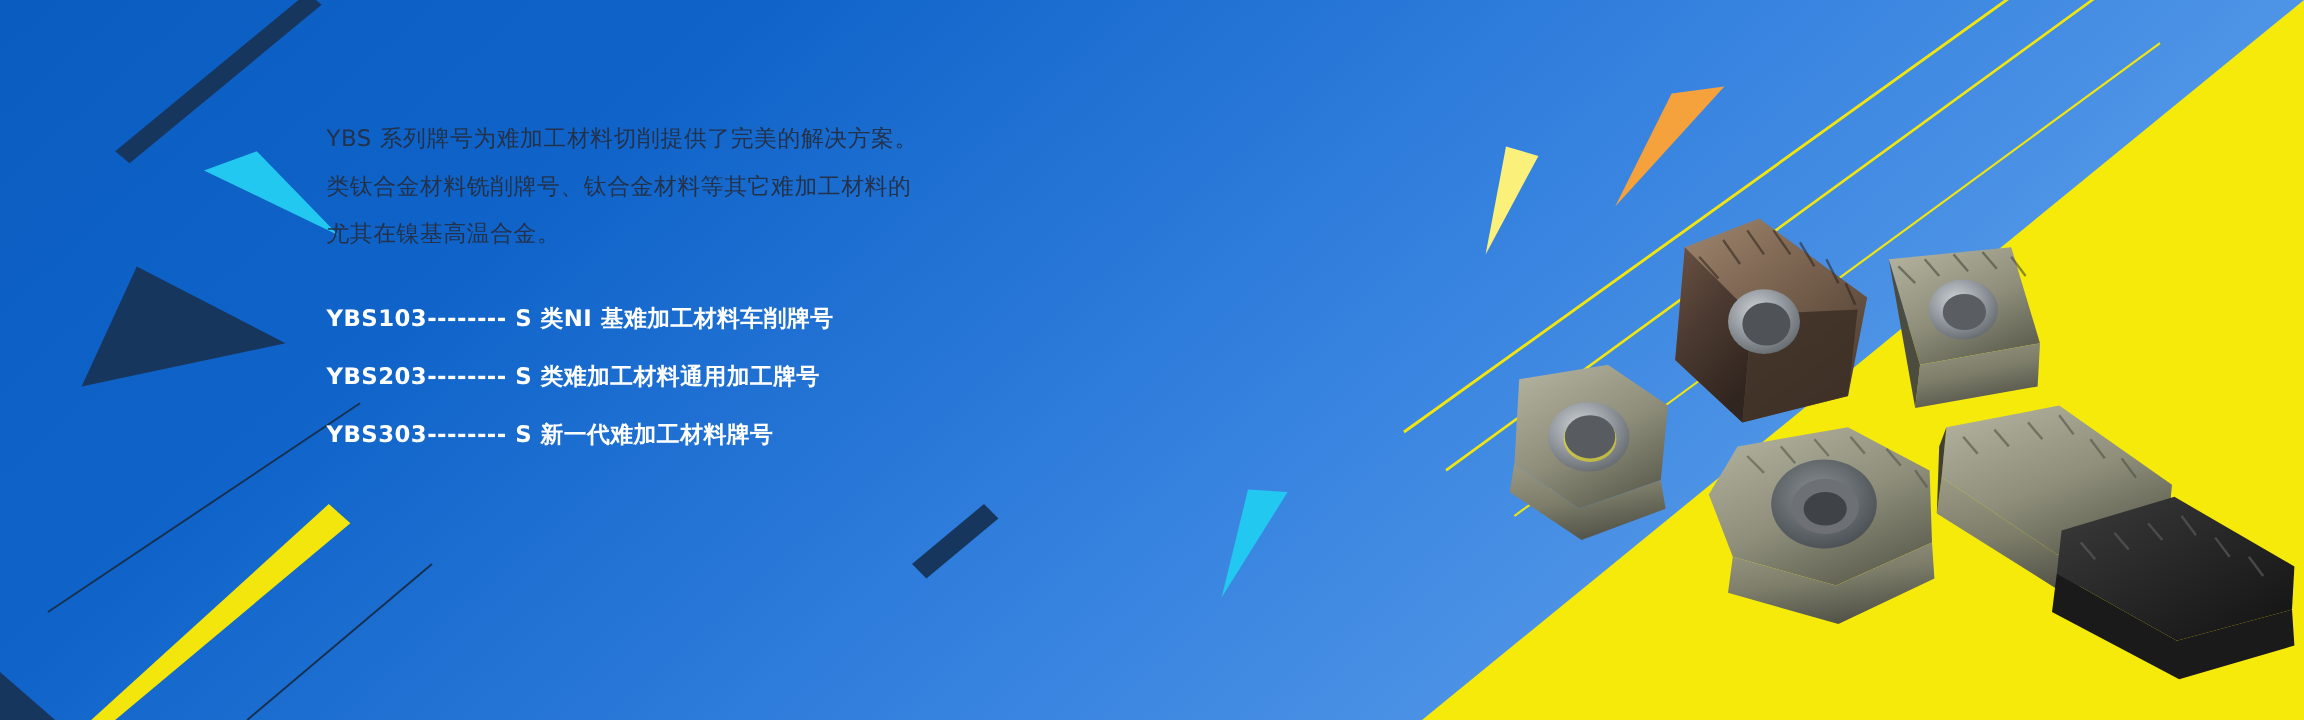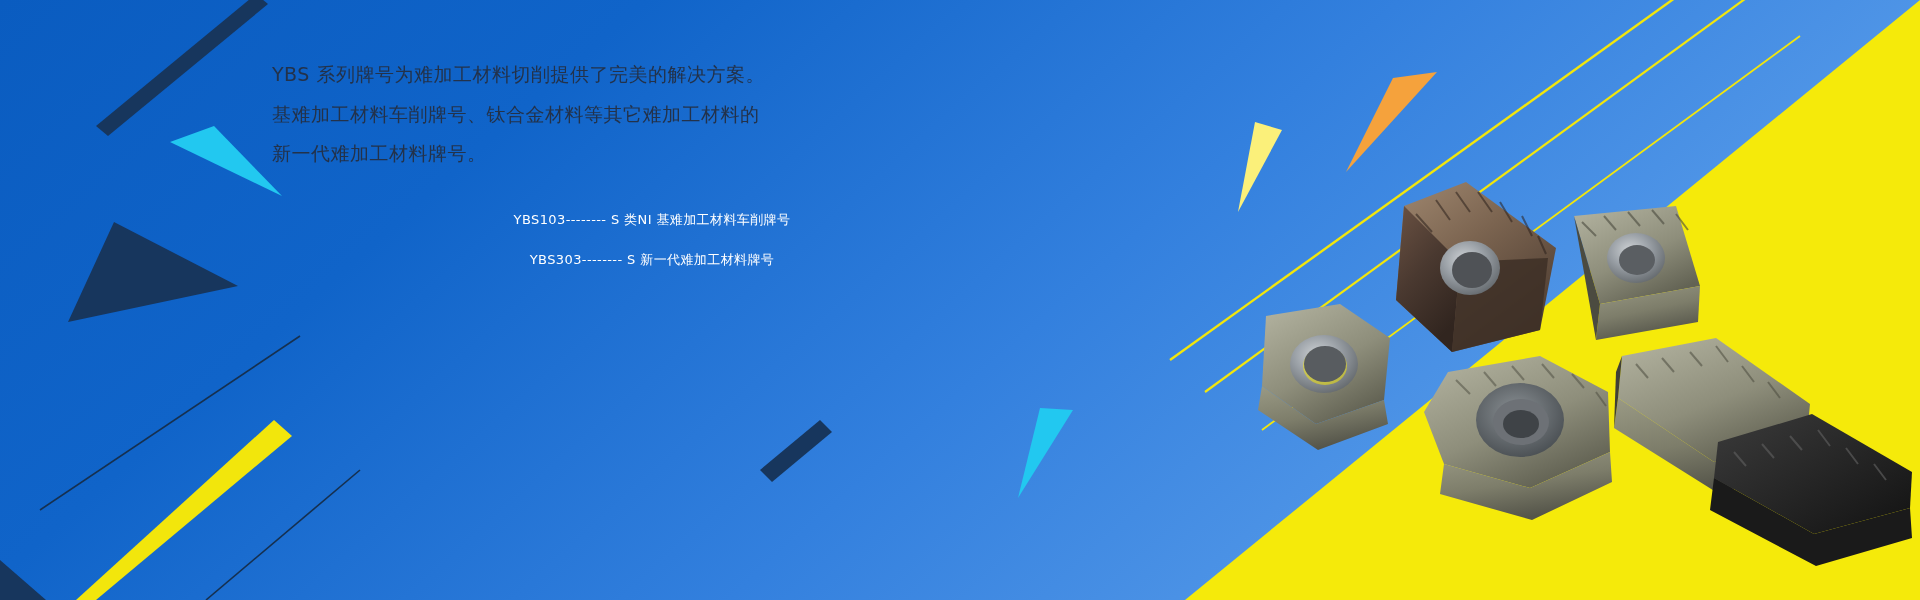--- a/index.html
+++ b/index.html
@@ -17,30 +17,29 @@
     font-size:47px;font-weight:700;color:#2b2b2b;letter-spacing:2px;line-height:1.1;
     font-family:"DejaVu Sans","Liberation Sans",sans-serif;
   }
   #title-sep{
     display:inline-block;width:2px;height:38px;background:#2b2b2b;margin-bottom:4px;
   }
   #title-en{
     font-size:37px;font-weight:400;color:#2b2b2b;letter-spacing:13px;line-height:1.1;
     margin-bottom:1px;
   }
-  #desc{}
+  #desc{margin-top:42px;}
   #desc p{
     margin:0 0 14px 0;font-size:19px;line-height:1.35;color:#23324a;font-weight:500;
     letter-spacing:.5px;font-family:"DejaVu Sans","Liberation Sans",sans-serif;
   }
   #skus{margin-top:44px;}
   #skus p{
-    margin:0 0 22px 0;font-size:13px;color:#ffffff;font-weight:400;letter-spacing:.4px;
+    margin:0 0 22px 0;font-size:19px;color:#ffffff;font-weight:700;letter-spacing:.4px;
     font-family:"DejaVu Sans","Liberation Sans",sans-serif;
-    text-align:center;
   }
 </style>
 </head>
 <body>
 
 <div id="banner">
 
   <svg class="layer" width="1920" height="600" viewBox="0 0 1920 600">
     <defs>
       <linearGradient id="blueGrad" x1="0" y1="0" x2="1" y2="0.35">
@@ -183,23 +182,24 @@
         </g>
       </g>
     </g>
   </svg>
 
   <div id="copy">
 
 
     <div id="desc">
       <p>YBS 系列牌号为难加工材料切削提供了完美的解决方案。</p>
-      <p>基难加工材料车削牌号、钛合金材料等其它难加工材料的</p>
-      <p>新一代难加工材料牌号。</p>
+      <p>类钛合金材料铣削牌号、钛合金材料等其它难加工材料的</p>
+      <p>尤其在镍基高温合金。</p>
     </div>
 
     <div id="skus">
       <p>YBS103-------- S 类NI 基难加工材料车削牌号</p>
+      <p>YBS203-------- S 类难加工材料通用加工牌号</p>
       <p>YBS303-------- S 新一代难加工材料牌号</p>
     </div>
   </div>
 
 </div>
 
 </body></html>

